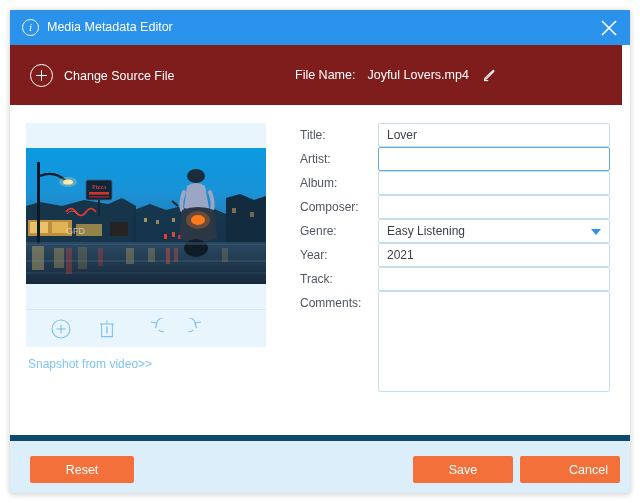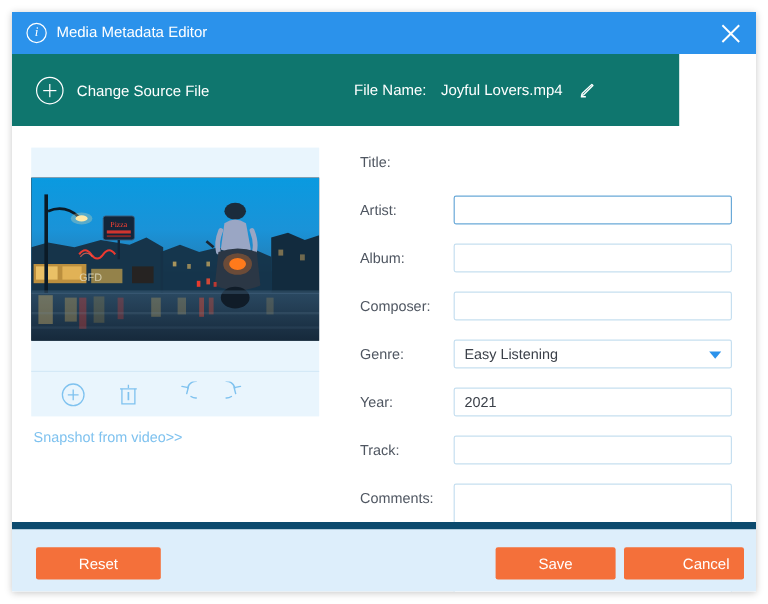--- a/index.html
+++ b/index.html
@@ -56,22 +56,22 @@
     right: 10px; top: 7px;
     width: 22px; height: 22px;
     cursor: pointer;
   }
   #close-button svg { display: block; }
 
   
   #header {
     position: absolute;
     left: 0; top: 35px;
-    width: 556px; height: 60px;
-    background: #0f766e;
+    width: 612px; height: 60px;
+    background: #7f1d1d;
   }
   #change-source {
     position: absolute;
     left: 20px; top: 18px;
     height: 25px;
     display: flex;
     align-items: center;
     cursor: pointer;
   }
   #plus-circle-icon {
@@ -162,21 +162,21 @@
 
   
   #form-area {
     position: absolute;
     left: 290px; top: 18px;
     width: 312px;
   }
   .form-row {
     display: flex;
     align-items: flex-start;
-    margin-bottom: 16px;
+    margin-bottom: 0;
   }
   .form-label {
     width: 78px;
     flex: none;
     font-size: 12px;
     color: #4f5661;
     line-height: 24px;
     white-space: nowrap;
   }
   .form-input {
@@ -391,20 +391,21 @@
         </div>
       </div>
     </div>
 
     <div id="snapshot-link">Snapshot from video&gt;&gt;</div>
 
     <div id="form-area">
 
       <div class="form-row">
         <div class="form-label">Title:</div>
+        <input class="form-input" type="text" value="Lover" style="">
       </div>
 
       <div class="form-row">
         <div class="form-label">Artist:</div>
         <input class="form-input focused" type="text" autofocus="" value="" style="">
       </div>
 
       <div class="form-row">
         <div class="form-label">Album:</div>
         <input class="form-input" type="text" value="" style="">

